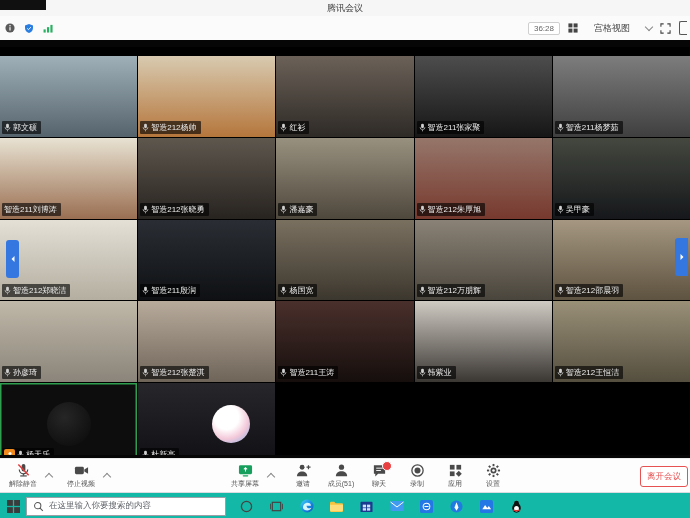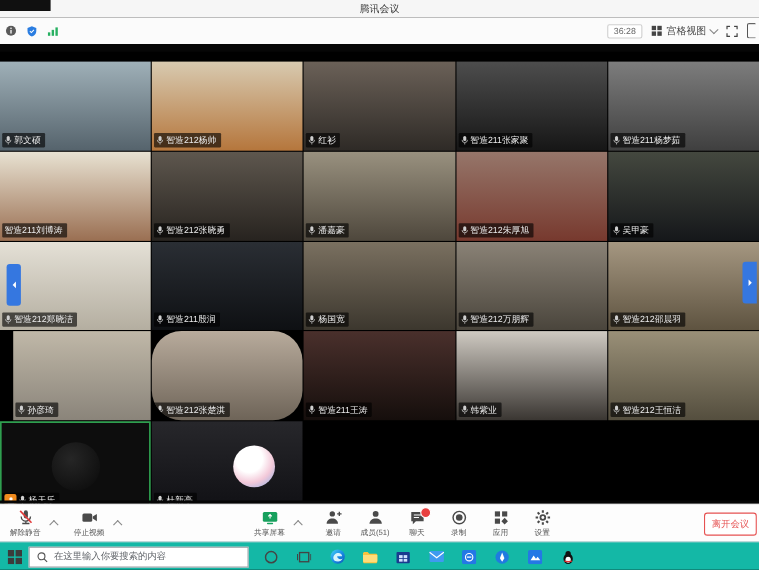--- a/index.html
+++ b/index.html
@@ -9,21 +9,21 @@
   
   #titlebar{left:0;top:0;width:690px;height:16px;background:#f6f6f6;}
   #titlebar .notch{position:absolute;left:0;top:0;width:46px;height:10px;background:#101010;}
   #win-title{position:absolute;left:0;right:0;top:2px;text-align:center;font-size:9px;color:#3a3a3a;}
   
   #controlbar{left:0;top:16px;width:690px;height:24px;background:#fbfbfb;border-bottom:1px solid #e3e3e3;
               display:flex;align-items:center;}
   #controlbar .left{display:flex;align-items:center;gap:9px;padding-left:5px;}
   #controlbar .right{margin-left:auto;display:flex;align-items:center;gap:8px;padding-right:3px;}
   #timer-box{border:1px solid #cfcfcf;border-radius:2px;font-size:8px;color:#666;padding:1px 5px;background:#fff;}
-  #view-switch{display:flex;align-items:center;gap:4px;font-size:9px;color:#444;cursor:default;}
+  #view-switch{display:flex;align-items:center;gap:16px;font-size:9px;color:#444;cursor:default;}
   .caret{width:5px;height:5px;border-left:1.3px solid #888;border-top:1.3px solid #888;
          transform:rotate(225deg);display:inline-block;margin-top:-3px;}
   .ic{display:inline-flex;align-items:center;justify-content:center;line-height:0;}
   #edge-sliver{width:7px;height:12px;border:1.2px solid #555;border-right:none;border-radius:2px 0 0 2px;}
   
   #blackstrip{left:0;top:40px;width:690px;height:7px;background:#060606;}
   #video-grid{left:0;top:56px;width:690px;height:408px;display:grid;
               grid-template-columns:repeat(5,1fr);grid-auto-rows:1fr;gap:1px;background:#000;}
   .tile{position:relative;overflow:hidden;}
   .tile.active{box-shadow:inset 0 0 0 1.5px #2f9e4f;}
@@ -292,33 +292,33 @@
         <span class="ic">
           <svg viewBox="0 0 10 12" width="7" height="9">
             <rect x="3" y="0.5" width="4" height="6.5" rx="2" fill="#cfcfcf"></rect>
             <path d="M1.5 5.5a3.5 3.5 0 0 0 7 0" fill="none" stroke="#cfcfcf" stroke-width="1"></path>
             <line x1="5" y1="9.5" x2="5" y2="11.5" stroke="#cfcfcf" stroke-width="1"></line>
           </svg>
         </span>
         <span>智造212邵晨羽</span>
       </div>
     </div>
-    <div class="tile" style="background: linear-gradient(rgb(192, 184, 168), rgb(138, 132, 122)); margin-left: 12px;">
+    <div class="tile" style="background: linear-gradient(rgb(192, 184, 168), rgb(138, 132, 122));">
       <div class="tile-label">
         <span class="ic">
           <svg viewBox="0 0 10 12" width="7" height="9">
             <rect x="3" y="0.5" width="4" height="6.5" rx="2" fill="#cfcfcf"></rect>
             <path d="M1.5 5.5a3.5 3.5 0 0 0 7 0" fill="none" stroke="#cfcfcf" stroke-width="1"></path>
             <line x1="5" y1="9.5" x2="5" y2="11.5" stroke="#cfcfcf" stroke-width="1"></line>
           </svg>
         </span>
         <span>孙彦琦</span>
       </div>
     </div>
-    <div class="tile" style="background: linear-gradient(rgb(184, 171, 156), rgb(110, 100, 88)); border-radius: 27px;">
+    <div class="tile" style="background: linear-gradient(rgb(184, 171, 156), rgb(110, 100, 88));">
       <div class="tile-label">
         <span class="ic">
           <svg viewBox="0 0 10 12" width="7" height="9">
             <rect x="3" y="0.5" width="4" height="6.5" rx="2" fill="#cfcfcf"></rect>
             <path d="M1.5 5.5a3.5 3.5 0 0 0 7 0" fill="none" stroke="#cfcfcf" stroke-width="1"></path>
             <line x1="5" y1="9.5" x2="5" y2="11.5" stroke="#cfcfcf" stroke-width="1"></line>
           </svg>
         </span>
         <span>智造212张楚淇</span>
       </div>

